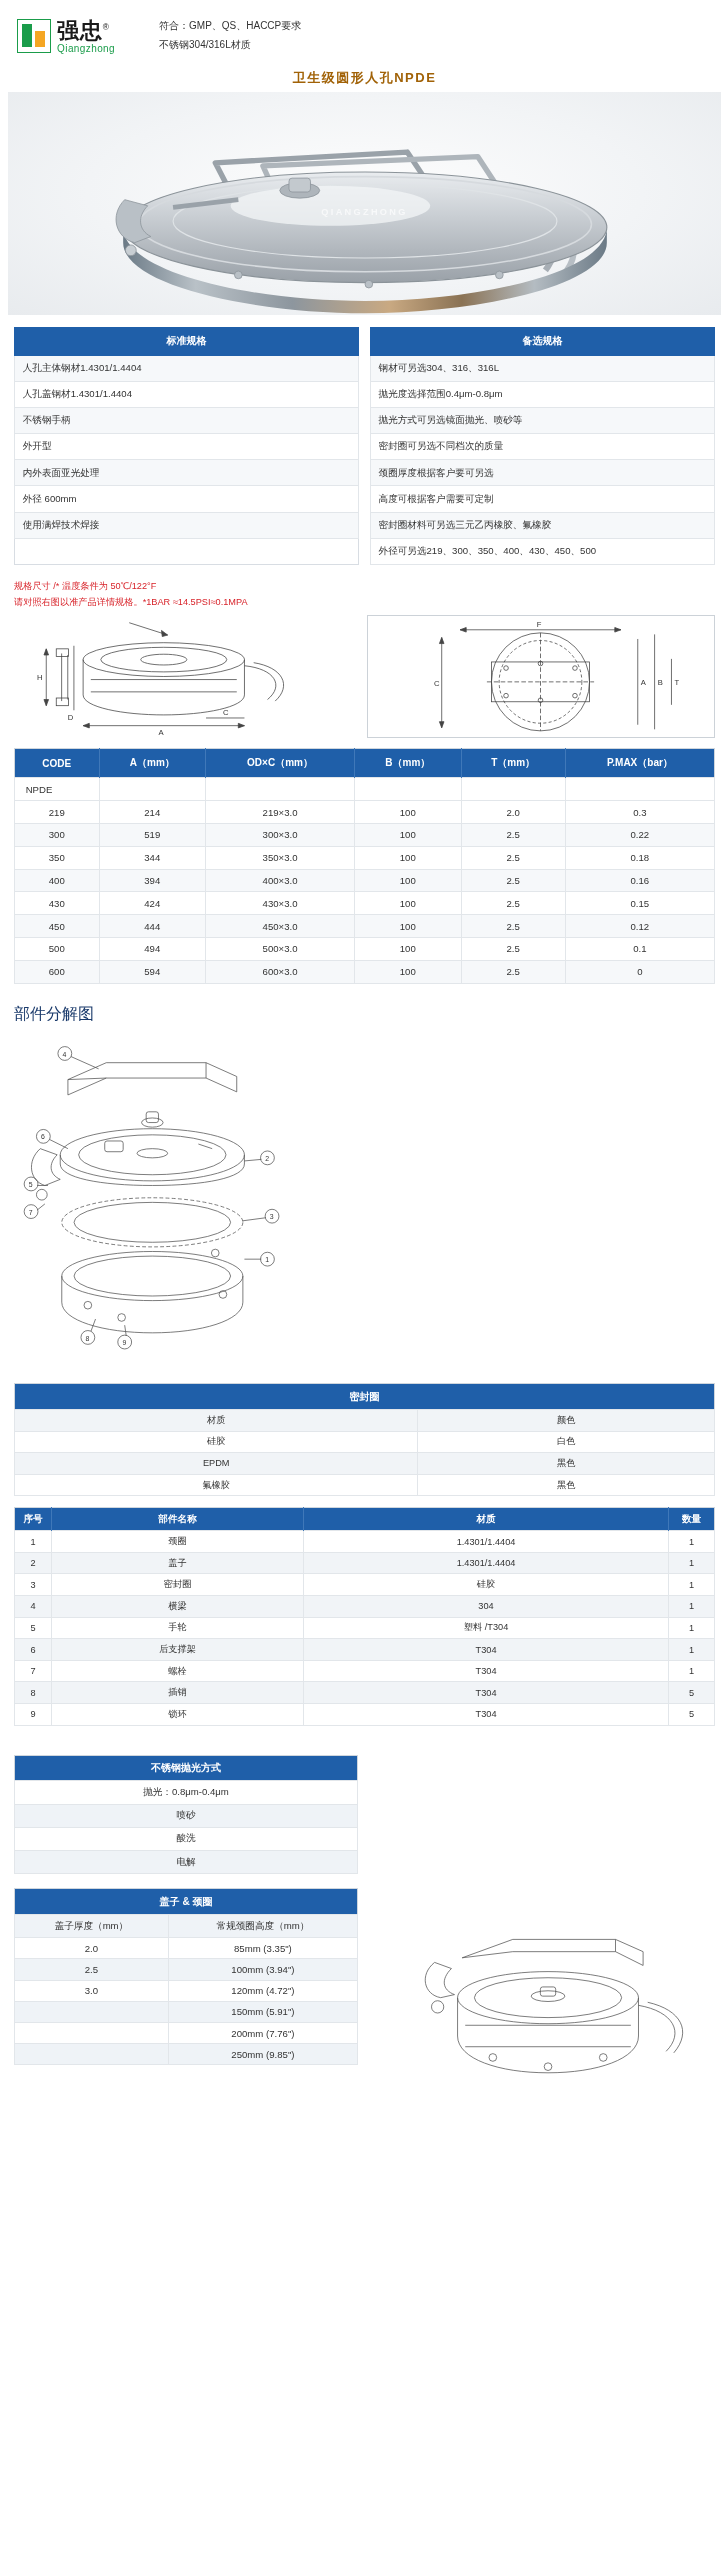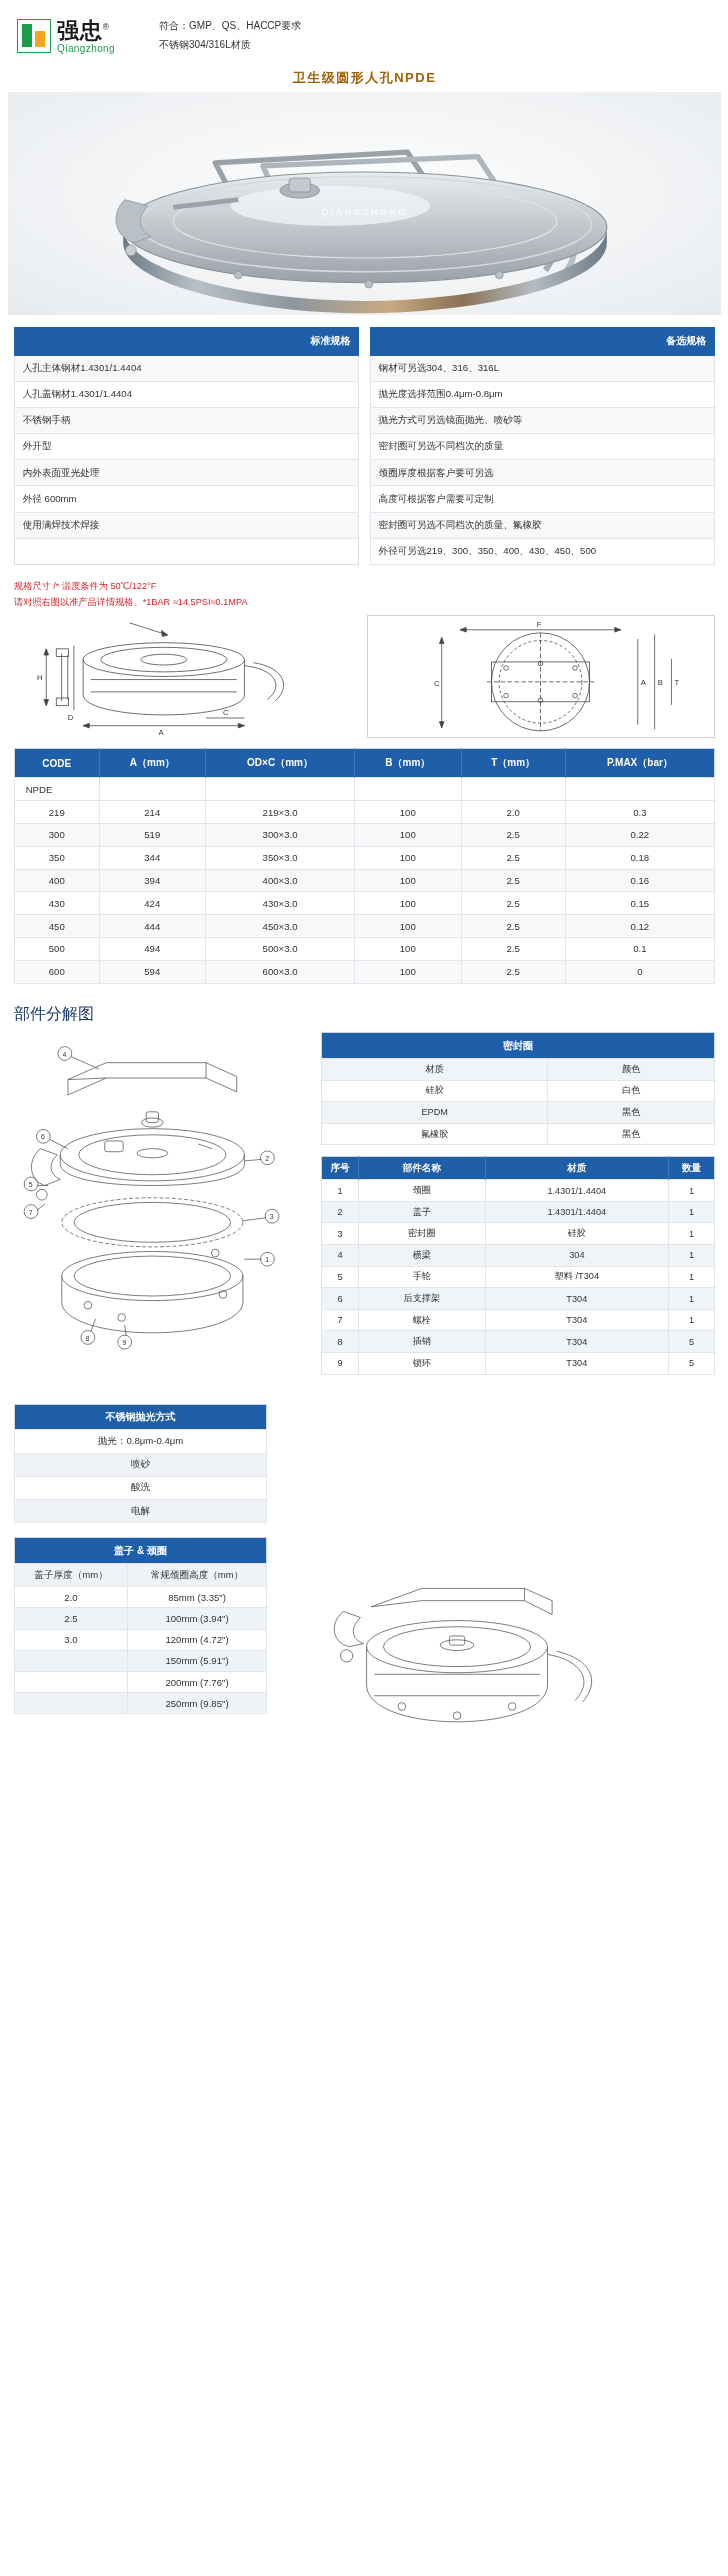--- a/index.html
+++ b/index.html
@@ -75,21 +75,21 @@
 
   
   table { border-collapse: collapse; width: 100%; }
   .spec-wrap {
     display:flex; gap: 10.7px; padding: 0 14px; margin-bottom: 14px;
   }
   .spec-col { flex: 1; }
   table.spec { border: 0.8px solid #d8dde3; }
   table.spec th {
     background: #1f5fa9; color:#fff; font-size: 10px; font-weight: bold;
-    padding: 6.1px 7.7px; text-align: right; border: 0.8px solid #1f5fa9;
+    padding: 6.1px 7.7px; text-align: center; border: 0.8px solid #1f5fa9;
   }
   table.spec td {
     font-size: 9.6px; padding: 5.4px 7.7px; border: 0.8px solid #e2e6ea;
     line-height: 1.5; color: #333;
   }
   table.spec tr:nth-child(even) td { background: #f6f8fa; }
 
   
   .note {
     padding: 0 14px; font-size: 9.2px; color: #d8232a; line-height: 1.7;
@@ -116,21 +116,21 @@
   table.dim td.code { font-weight: normal; }
   table.dim tr.rowalt td { background: #f6f8fa; }
 
   
   .sec-head {
     font-size: 16px; font-weight: normal; color: #1a3a6b;
     padding: 0 14px; margin-bottom: 7.7px;
   }
 
   
-  .exploded { display:flex; padding: 0 14px; gap: 15px; margin-bottom: 18.4px; }
+  .exploded { display:flex; padding: 0 14px; gap: 21px; margin-bottom: 18.4px; flex-direction: column; }
   .exploded-draw { width: 292px; height: 330px; position: relative; }
   .exploded-tables { flex:1; }
 
   table.small { border:0.8px solid #cfd6dd; margin-bottom: 10.7px; }
   table.small th.full {
     background:#1f5fa9; color:#fff; font-size:10px; font-weight:bold;
     padding:5.4px; text-align:center;
   }
   table.small th {
     background:#1f5fa9; color:#fff; font-size:9.6px; font-weight:bold;
@@ -138,21 +138,21 @@
   }
   table.small th:last-child { border-right:none; }
   table.small td {
     font-size:9.2px; text-align:center; padding:3.8px 3.1px; border:0.8px solid #e2e6ea;
   }
   table.small tr.rowalt td { background:#f1f4f7; }
   table.small td.hdrcell { background:#e6ebf1; font-weight:normal; }
 
   
   .bottom-area { display:flex; padding: 0 14px; gap: 12.3px; margin-bottom: 7.7px; }
-  .bottom-left { width: 253px; }
+  .bottom-left { width: 344px; }
   .bottom-right { flex:1; position:relative; height: 253px; }
 
   table.polish { border:0.8px solid #cfd6dd; margin-bottom: 14px; width:100%; }
   table.polish th {
     background:#1f5fa9; color:#fff; font-size:10px; font-weight:bold;
     padding:5.4px; text-align:center;
   }
   table.polish td {
     font-size:9.6px; text-align:center; padding:4.6px; border:0.8px solid #e2e6ea;
   }
@@ -288,21 +288,21 @@
         <tr>
               <td>密封圈可另选不同档次的质量</td>
             </tr>
         <tr>
               <td>颈圈厚度根据客户要可另选</td>
             </tr>
         <tr>
               <td>高度可根据客户需要可定制</td>
             </tr>
         <tr>
-              <td>密封圈可另选不同档次的质量、氟橡胶</td>
+              <td>密封圈材料可另选三元乙丙橡胶、氟橡胶</td>
             </tr>
         <tr>
               <td>外径可另选219、300、350、400、430、450、500</td>
             </tr>
       </tbody>
         </table>
     </div>
   </div>
 
   <div class="note">

